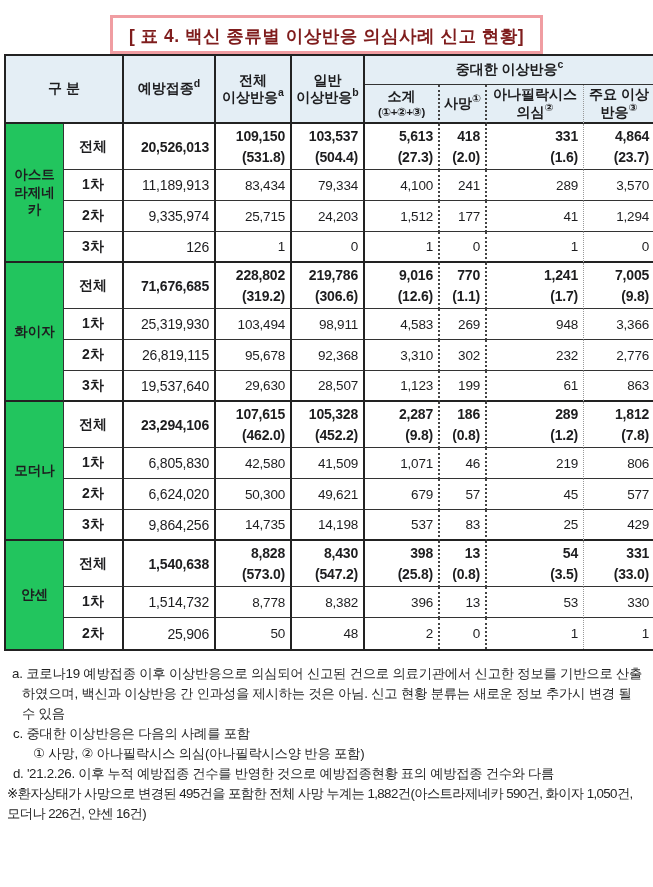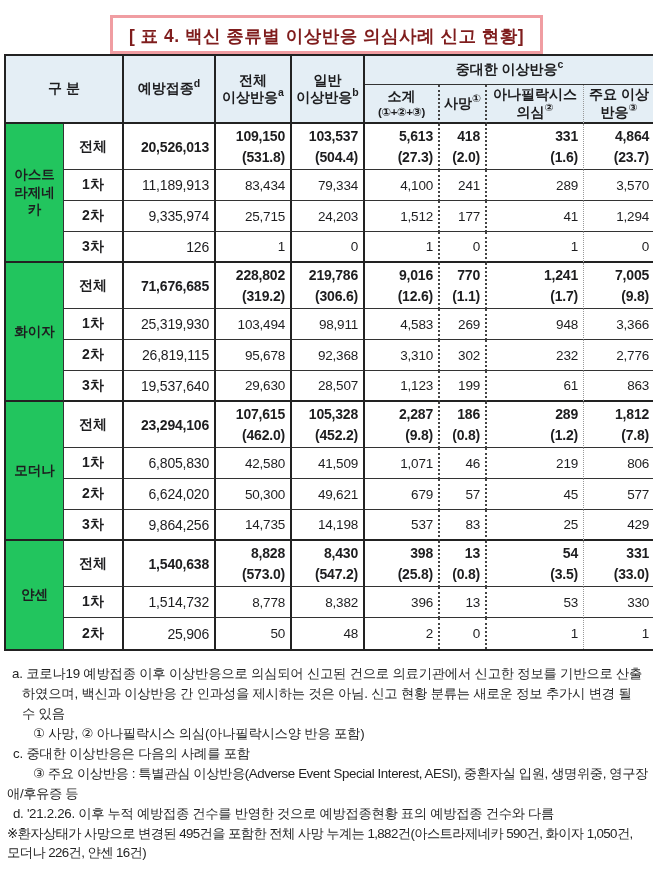--- a/index.html
+++ b/index.html
@@ -361,20 +361,19 @@
         <td class="num dotr2">2</td>
         <td class="num dotr2">0</td>
         <td class="num dotr1">1</td>
         <td class="num brnone">1</td>
       </tr>
     </tbody>
   </table>
 
   <div class="footnotes">
     <div class="fn fn-a">a. 코로나19 예방접종 이후 이상반응으로 의심되어 신고된 건으로 의료기관에서 신고한 정보를 기반으로 산출하였으며, 백신과 이상반응 간 인과성을 제시하는 것은 아님. 신고 현황 분류는 새로운 정보 추가시 변경 될 수 있음</div>
+    <div class="fn fn-c">c. 중대한 이상반응은 다음의 사례를 포함</div>
     <div class="fn fn-c1">① 사망, ② 아나필락시스 의심(아나필락시스양 반응 포함)</div>
-    <div class="fn fn-c">c. 중대한 이상반응은 다음의 사례를 포함</div>
-    <div class="fn fn-c3">③ 주요 이상반응 : 특별관심 이상반응(Adverse Event Special Interest, AESI), 중환자실 입원, 생명위중, 영구장애/후유증 등</div>
     <div class="fn fn-d">d. '21.2.26. 이후 누적 예방접종 건수를 반영한 것으로 예방접종현황 표의 예방접종 건수와 다름</div>
     <div class="fn fn-note">※환자상태가 사망으로 변경된 495건을 포함한 전체 사망 누계는 1,882건(아스트라제네카 590건, 화이자 1,050건, 모더나 226건, 얀센 16건)</div>
   </div>
 
 </div>
 
 </body></html>

